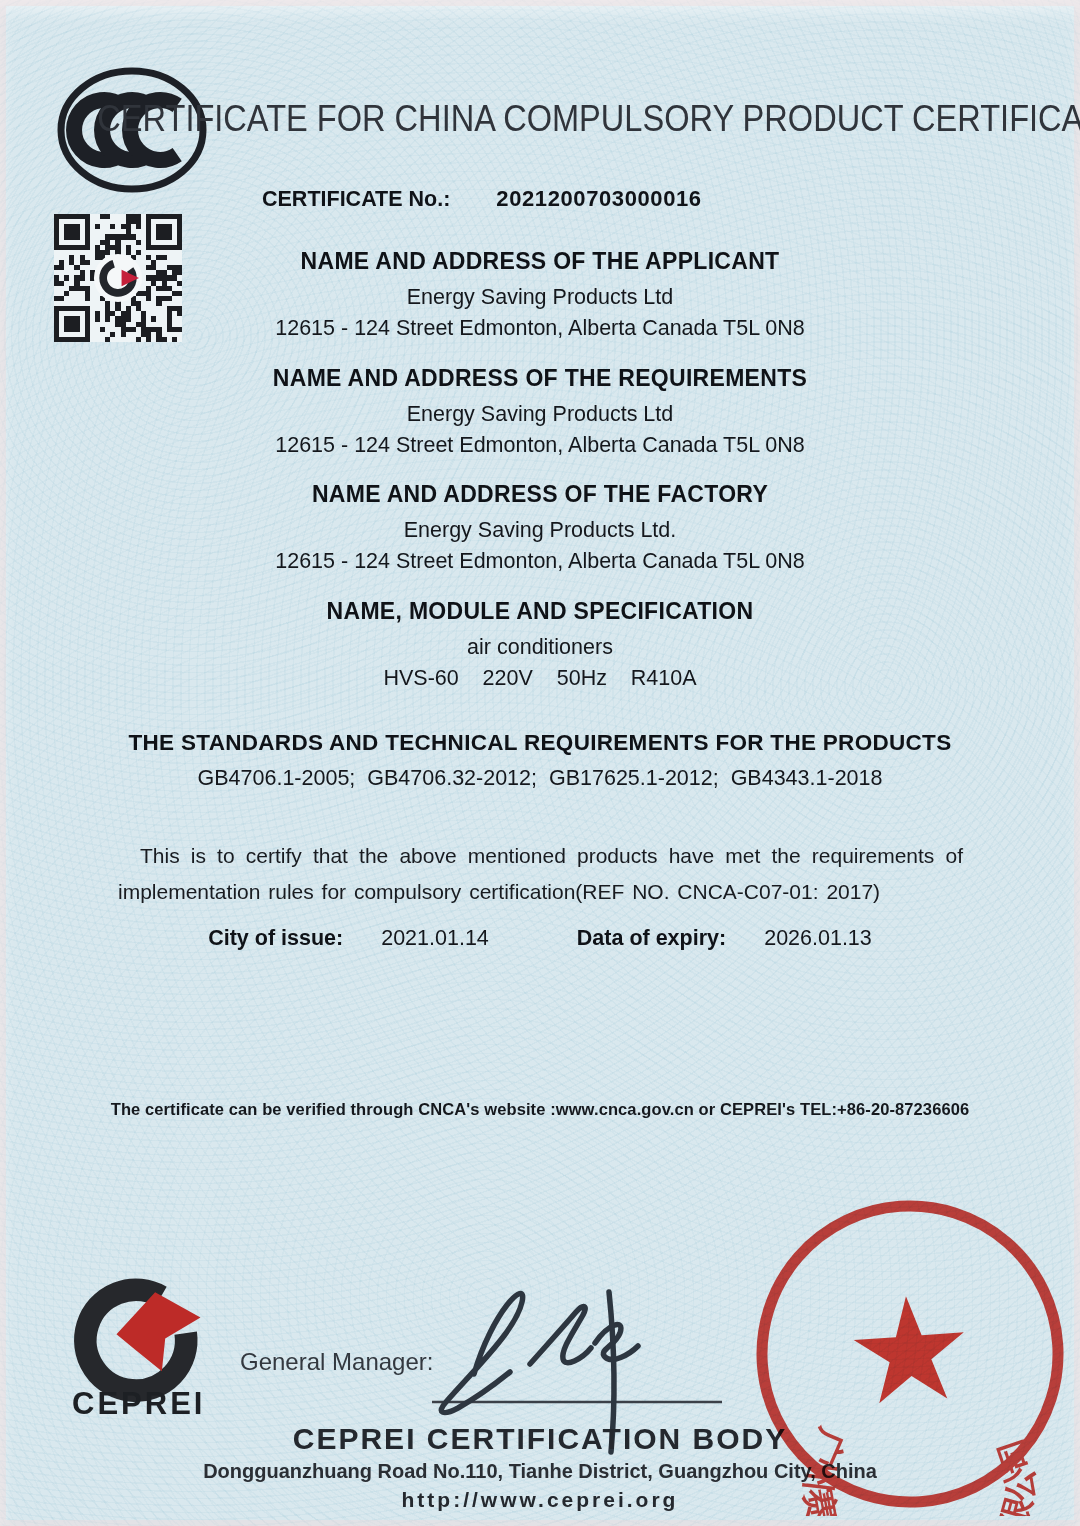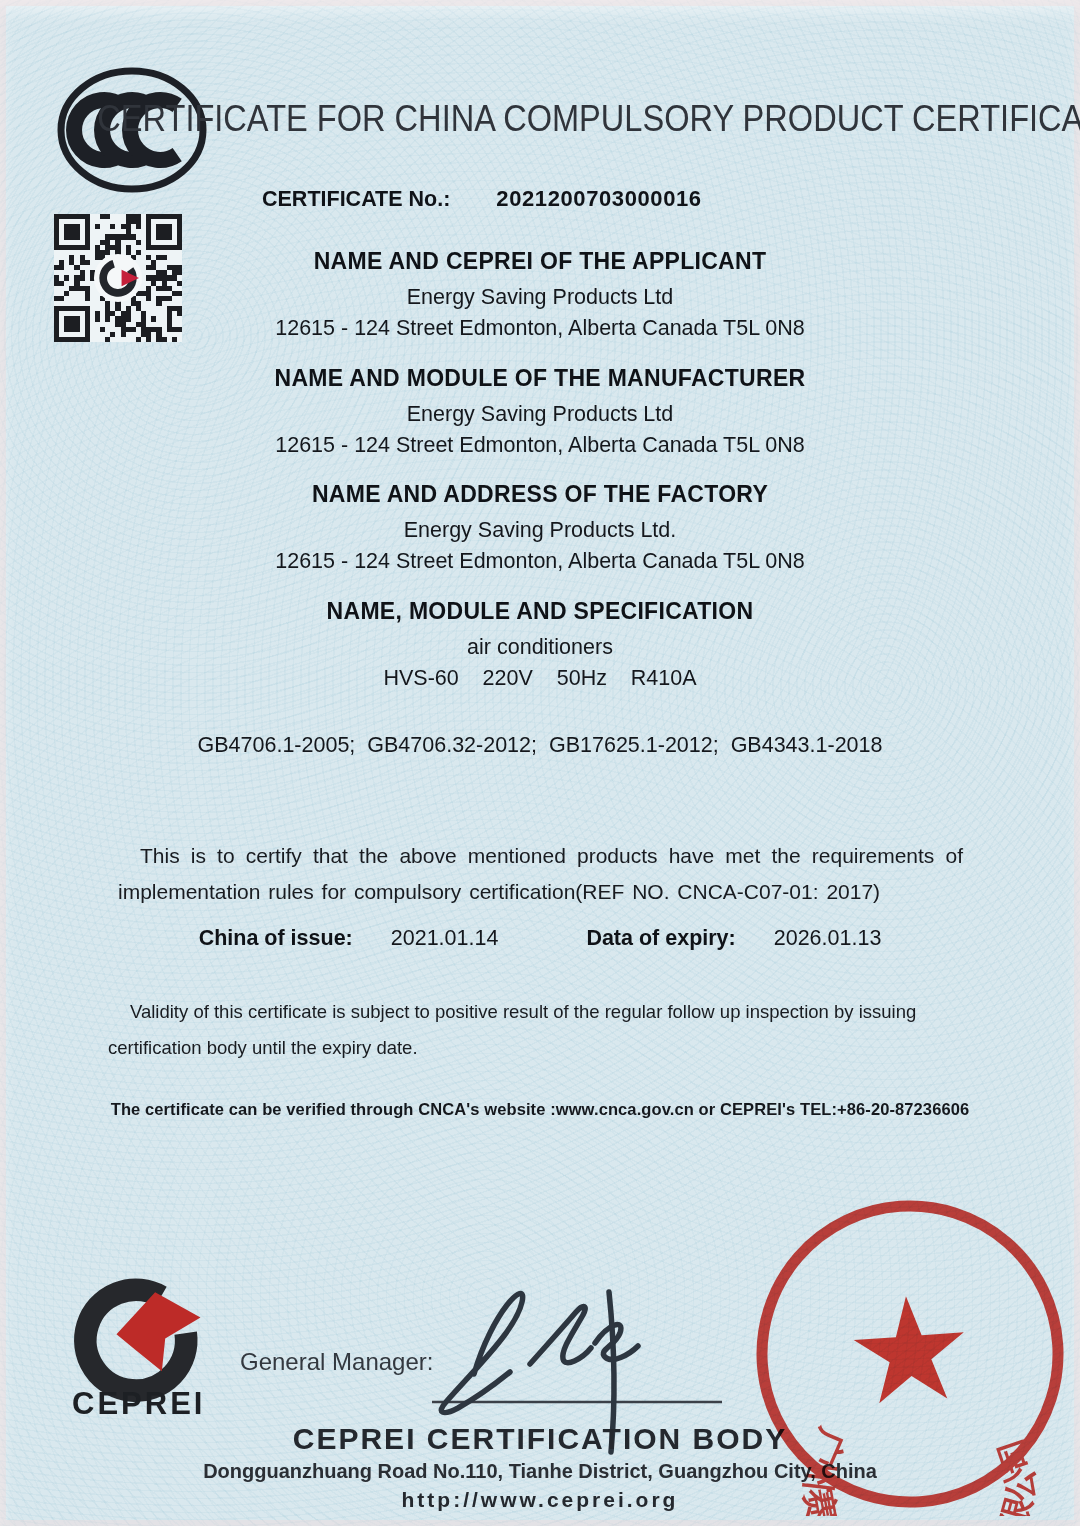--- a/index.html
+++ b/index.html
@@ -349,58 +349,58 @@
         <rect x="20" y="24" width="1" height="1"></rect>
         <rect x="21" y="24" width="1" height="1"></rect>
         <rect x="23" y="24" width="1" height="1"></rect>
       </g>
     <circle cx="12.5" cy="12.5" r="4.7" fill="#f5f8f9"></circle>
     <circle cx="12.5" cy="12.5" r="2.9" fill="none" stroke="#23262b" stroke-width="1.5" stroke-dasharray="14.5 4.35" transform="rotate(-35 12.5 12.5)"></circle>
     <polygon points="13.2,10.9 16.6,12.5 13.2,14.1" fill="#c5203a"></polygon>
   </svg>
 
   <div class="sec sec0">
-    <h2>NAME AND CEPREI OF THE APPLICANT</h2>
+    <h2>NAME AND ADDRESS OF THE APPLICANT</h2>
     <div class="line">Energy Saving Products Ltd</div>
     <div class="line">12615 - 124 Street Edmonton, Alberta Canada T5L 0N8</div>
   </div>
 
   <div class="sec sec1">
-    <h2>NAME AND MODULE OF THE MANUFACTURER</h2>
+    <h2>NAME AND ADDRESS OF THE REQUIREMENTS</h2>
     <div class="line">Energy Saving Products Ltd</div>
     <div class="line">12615 - 124 Street Edmonton, Alberta Canada T5L 0N8</div>
   </div>
 
   <div class="sec sec2">
     <h2>NAME AND ADDRESS OF THE FACTORY</h2>
     <div class="line">Energy Saving Products Ltd.</div>
     <div class="line">12615 - 124 Street Edmonton, Alberta Canada T5L 0N8</div>
   </div>
 
   <div class="sec sec3">
     <h2>NAME, MODULE AND SPECIFICATION</h2>
     <div class="line">air conditioners</div>
     <div class="line pre">HVS-60    220V    50Hz    R410A</div>
   </div>
 
   <div class="sec standards">
+    <h2>THE STANDARDS AND TECHNICAL REQUIREMENTS FOR THE PRODUCTS</h2>
     <div class="line pre">GB4706.1-2005;  GB4706.32-2012;  GB17625.1-2012;  GB4343.1-2018</div>
   </div>
 
   <div class="para">This is to certify that the above mentioned products have met the requirements of implementation rules for compulsory certification(REF NO. CNCA-C07-01:  2017)</div>
 
   <div class="dates">
-    <span class="lbl">China of issue:</span>
+    <span class="lbl">City of issue:</span>
     <span class="val">2021.01.14</span>
     <span class="gap"></span>
     <span class="lbl">Data of expiry:</span>
     <span class="val">2026.01.13</span>
   </div>
 
-  <div class="validity">Validity of this certificate is subject to positive result of the regular follow up inspection by issuing certification body until the expiry date.</div>
 
   <div class="note">The certificate can be verified through CNCA's website :www.cnca.gov.cn or CEPREI's TEL:+86-20-87236606</div>
 
   <svg class="ceprei-logo" viewBox="0 0 200 200">
     <path d="M125,53 A60,60 0 1 0 154.4,96.6" fill="none" stroke="#26282c" stroke-width="27" stroke-linecap="butt"></path>
     <path d="M72,98 L118,48 L172,78 L130,103 L126,142 L94,116 Z" fill="#bd2b28"></path>
   </svg>
   <div class="ceprei-word">CEPREI</div>
 
   <div class="gm-label">General Manager:</div>

